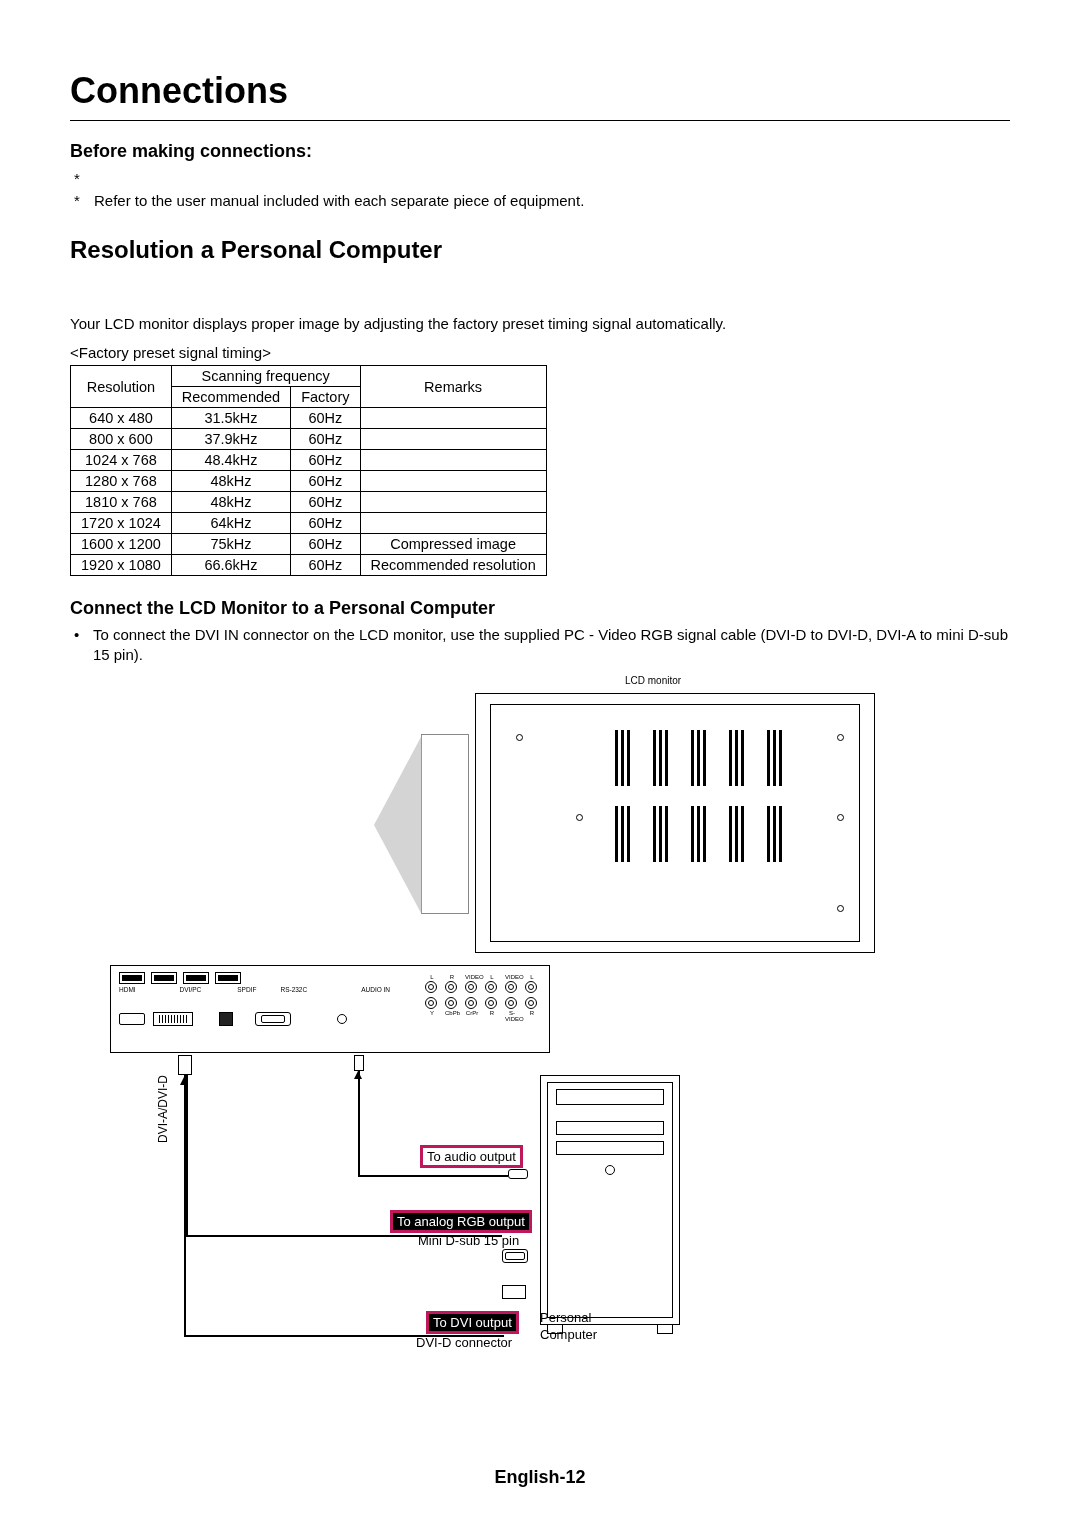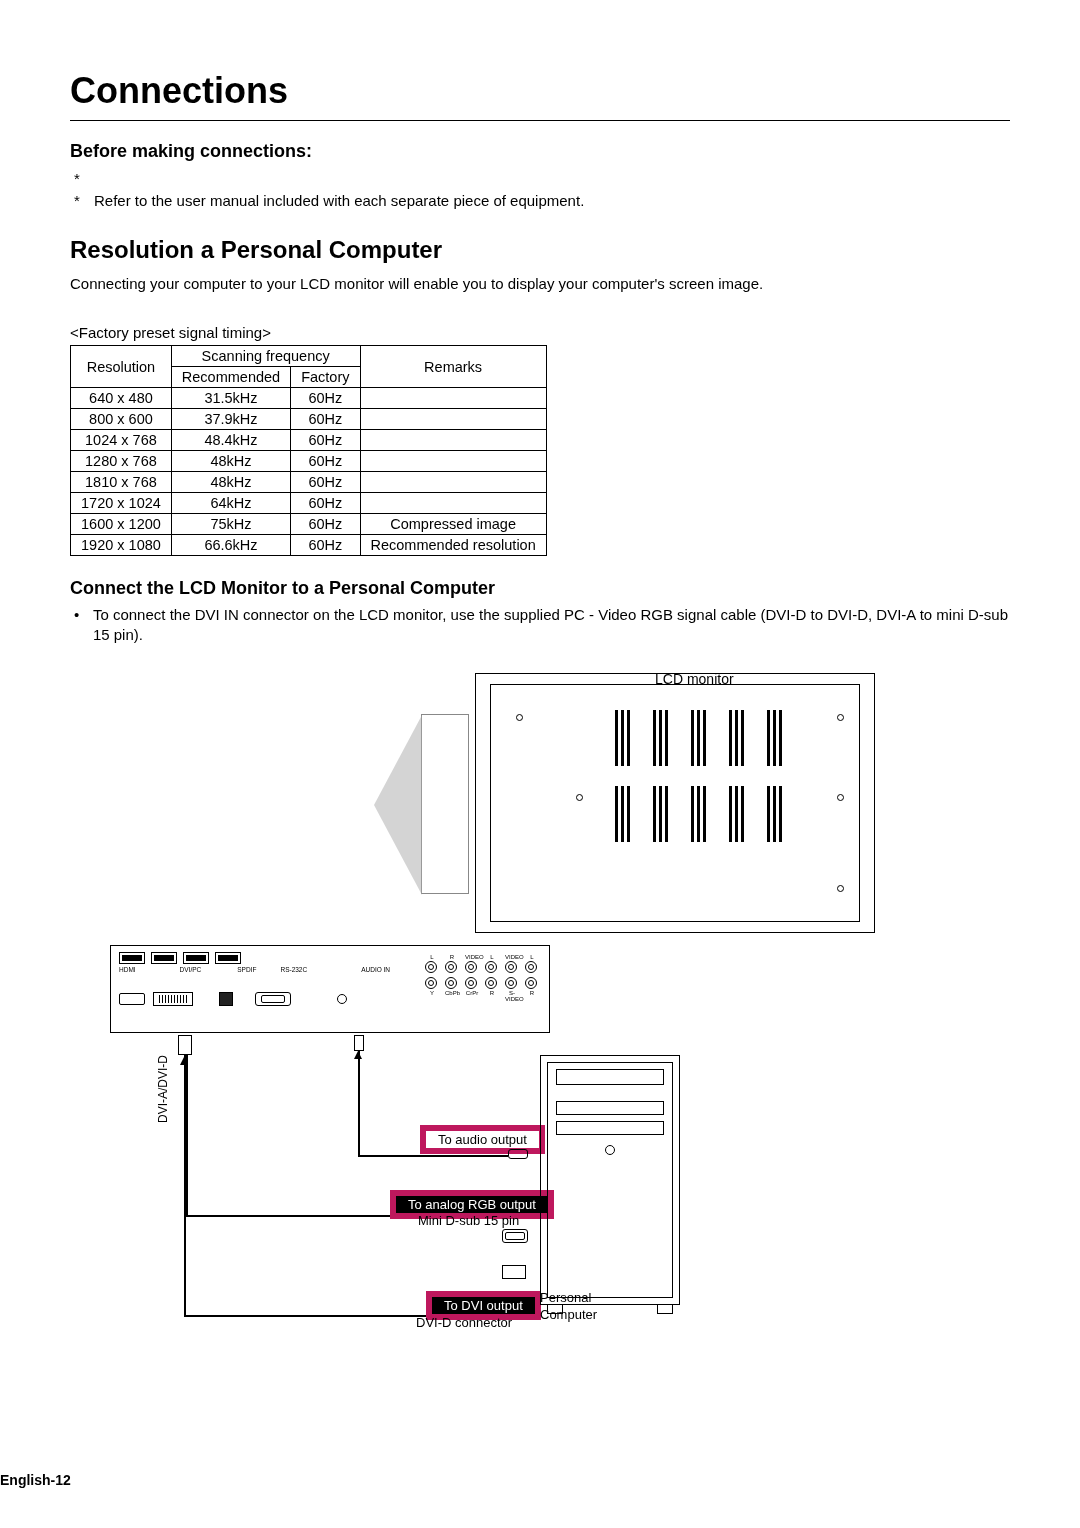--- a/index.html
+++ b/index.html
@@ -73,24 +73,23 @@
   }
   .bullet-list .dot { width: 24px; padding-left: 4px; }
 
   .diagram-wrap {
     position: relative;
     width: 940px;
     height: 700px;
   }
   .lcd-label {
     position: absolute;
-    top: 16px;
+    top: 0;
     left: 555px;
-    font-size: 14px;
-    margin-left: 30px;
+    font-size: 10px;
   }
   .monitor-back {
     position: absolute;
     top: 18px;
     left: 405px;
     width: 400px;
     height: 260px;
     border: 1.5px solid #000;
   }
   .monitor-inner {
@@ -167,32 +166,32 @@
     position:absolute; left:470px; top:400px;
     width:140px; height:250px; border:1.5px solid #000;
   }
   .pc-inner{position:absolute;inset:6px;border:1px solid #000;}
   .pc-drive{height:16px;border-bottom:1px solid #000;margin:6px 8px 0 8px;border:1px solid #000;}
   .pc-floppy{height:14px;margin:6px 8px 0 8px;border:1px solid #000;}
   .pc-btn{width:10px;height:10px;border:1px solid #000;border-radius:50%;margin:10px auto 0;}
   .pc-foot{position:absolute;bottom:-10px;width:16px;height:10px;border:1px solid #000;}
 
   .tag {
-    position:absolute; font-size:13px; padding:1px 12px; border:6px solid #be185d;
+    position:absolute; font-size:13px; padding:1px 4px; border:3px solid #be185d;
     background:#fff;
   }
   .tag.inv { background:#000;color:#fff; }
   .tiny { position:absolute; font-size:13px; }
 
   .dsub-icon{position:absolute;width:26px;height:14px;border:1px solid #000;border-radius:3px;}
   .dsub-icon::after{content:"";position:absolute;inset:2px;border:1px solid #000;border-radius:2px;}
 
   .footer {
     position:absolute; bottom:40px; left:0; width:1080px;
-    font-size:14px; font-weight:bold;
+    text-align:center; font-size:18px; font-weight:bold;
   }
 </style>
 </head>
 <body>
 
 <h1 class="title">Connections</h1>
 <hr class="title-rule">
 
 <h3 class="sub">Before making connections:</h3>
 <div class="star-list">
@@ -200,22 +199,23 @@
     <div class="star">*</div>
   </div>
   <div class="row">
     <div class="star">*</div>
     <div>Refer to the user manual included with each separate piece of equipment.</div>
   </div>
 </div>
 
 <h2 class="section">Resolution a Personal Computer</h2>
 <div class="para">
-  <span>Connecting your computer to your LCD monitor will enable you to display your computer's screen image.</span><br>
   <br>
+  <br>
+  <span>Your LCD monitor displays proper image by adjusting the factory preset timing signal automatically.</span>
 </div>
 
 <div class="caption">&lt;Factory preset signal timing&gt;</div>
 <table class="timing">
   <tbody>
       <tr>
     <th rowspan="2" class="res">Resolution</th>
     <th colspan="2">Scanning frequency</th>
     <th rowspan="2" style="min-width:180px">Remarks</th>
   </tr>

